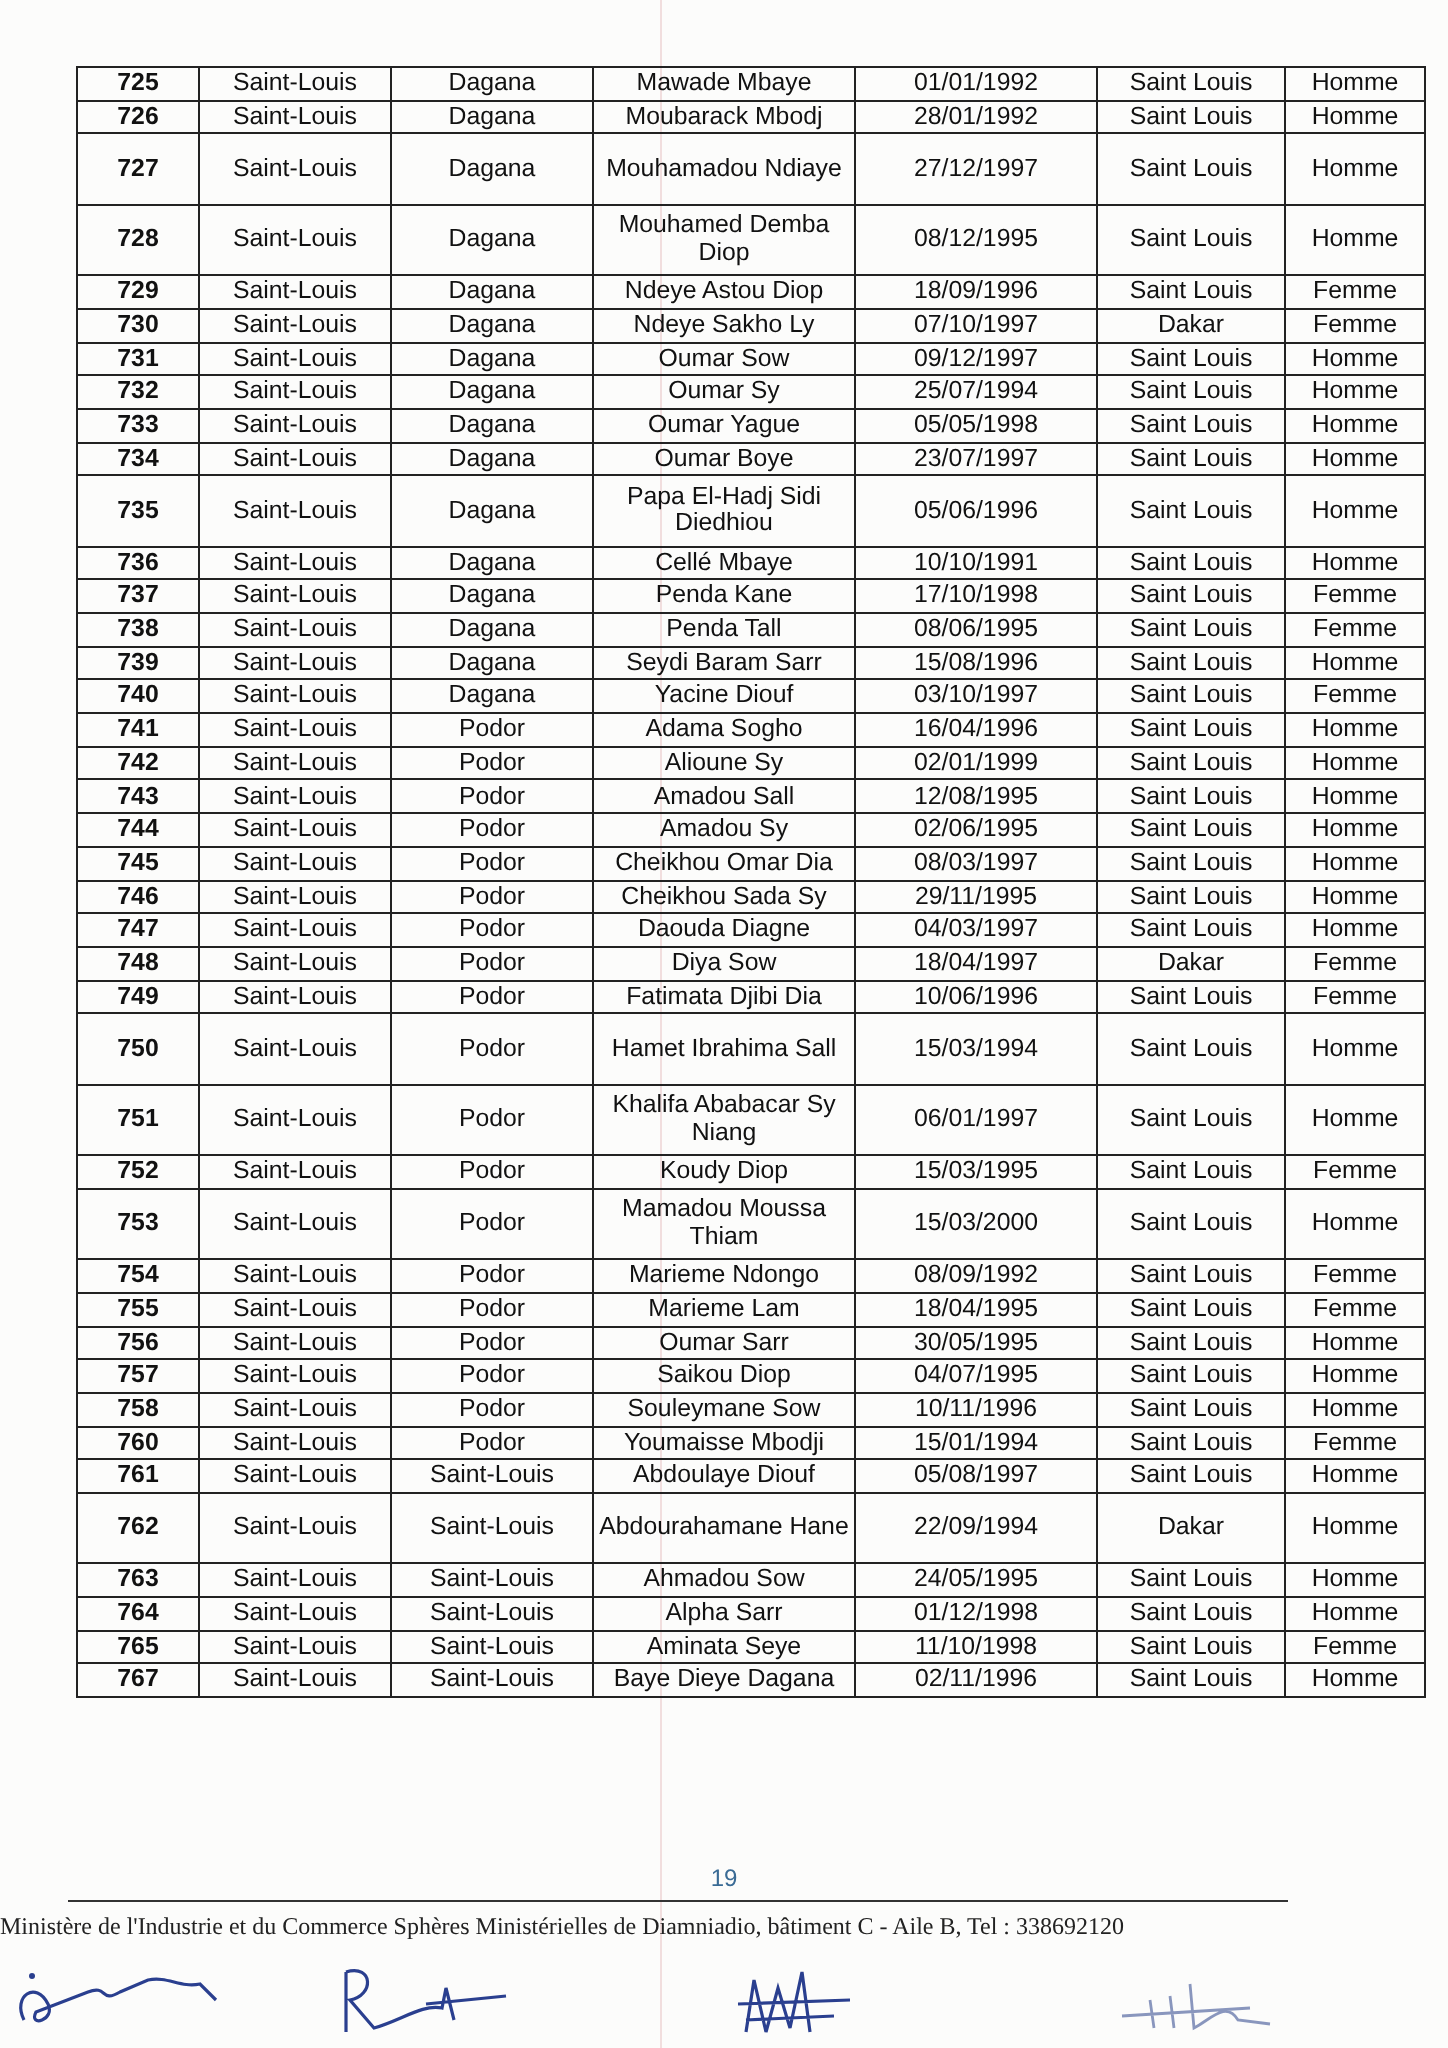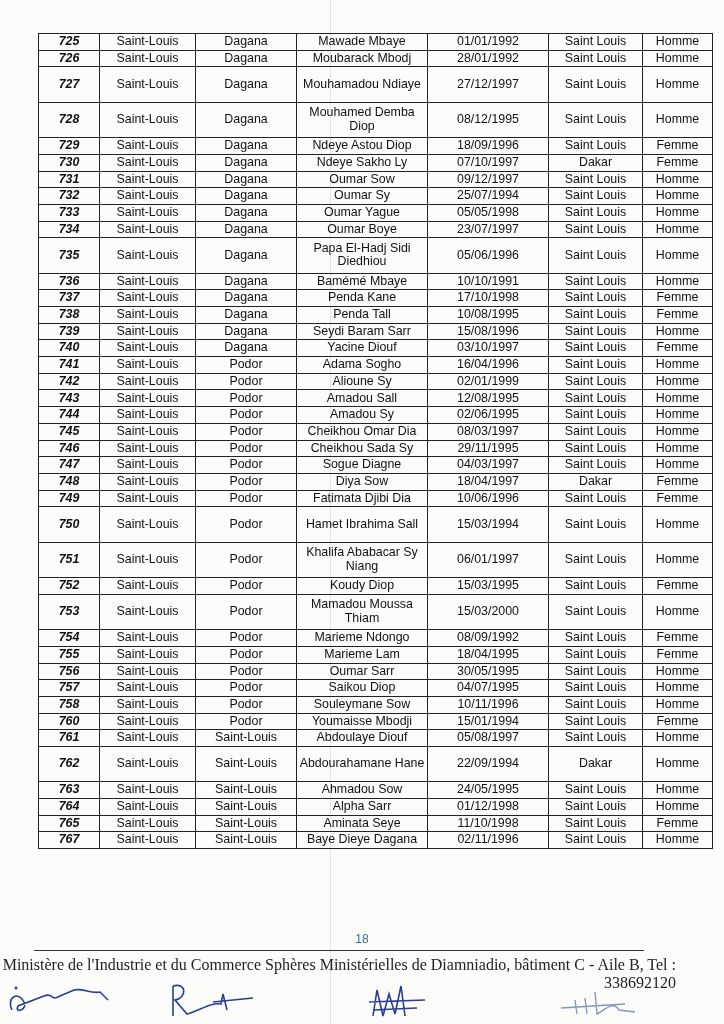--- a/index.html
+++ b/index.html
@@ -3,27 +3,27 @@
 <meta charset="utf-8">
 <style>
   html, body { margin:0; padding:0; }
   body { width:724px; height:1024px; background:#fcfcfb; position:relative; overflow:hidden;
          font-family:"Liberation Sans", sans-serif; color:#111; }
   .fold { position:absolute; left:330px; top:0; width:1px; height:1024px; background:#f1dede; }
   table.list { position:absolute; left:38px; top:33px; width:674px; border-collapse:collapse;
                table-layout:fixed; font-size:12.4px; }
   table.list td { border:1px solid #222; text-align:center; vertical-align:middle;
                   padding:0 2px; line-height:13.6px; height:15.7px; }
-  table.list td.num { font-weight:bold;font-style:italic; }
+  table.list td.num { font-weight:bold; }
   table.list tr.tall td { height:34.4px; }
   .footer-rule { position:absolute; left:34px; width:610px; top:950px; height:1px; background:#333; }
   .page-num { position:absolute; left:0; width:724px; top:932px; text-align:center;
               font-size:12px; color:#3a6b95; }
-  .footer-text { position:absolute; left:0; width:676px; top:956px; text-align:right;
-                 font-family:"Liberation Serif", serif; font-size:16px; color:#222; }
+  .footer-text { position:absolute; left:0; width:676px; top:956px; text-align:left;
+                 font-family:"Liberation Serif", serif; font-size:12px; color:#222; }
   .sig { position:absolute; top:980px; height:40px; }
   .sig svg { width:100%; height:100%; }
 </style>
 </head>
 <body>
 
 <div class="fold"></div>
 
 <table class="list">
   <colgroup>
@@ -132,40 +132,40 @@
         <td>Dagana</td>
         <td>Papa El-Hadj Sidi Diedhiou</td>
         <td>05/06/1996</td>
         <td>Saint Louis</td>
         <td>Homme</td>
       </tr>
       <tr>
         <td class="num">736</td>
         <td>Saint-Louis</td>
         <td>Dagana</td>
-        <td>Bamémé  Mbaye</td>
+        <td>Cellé  Mbaye</td>
         <td>10/10/1991</td>
         <td>Saint Louis</td>
         <td>Homme</td>
       </tr>
       <tr>
         <td class="num">737</td>
         <td>Saint-Louis</td>
         <td>Dagana</td>
         <td>Penda Kane</td>
         <td>17/10/1998</td>
         <td>Saint Louis</td>
         <td>Femme</td>
       </tr>
       <tr>
         <td class="num">738</td>
         <td>Saint-Louis</td>
         <td>Dagana</td>
         <td>Penda Tall</td>
-        <td>10/08/1995</td>
+        <td>08/06/1995</td>
         <td>Saint Louis</td>
         <td>Femme</td>
       </tr>
       <tr>
         <td class="num">739</td>
         <td>Saint-Louis</td>
         <td>Dagana</td>
         <td>Seydi Baram  Sarr</td>
         <td>15/08/1996</td>
         <td>Saint Louis</td>
@@ -231,21 +231,21 @@
         <td>Podor</td>
         <td>Cheikhou Sada  Sy</td>
         <td>29/11/1995</td>
         <td>Saint Louis</td>
         <td>Homme</td>
       </tr>
       <tr>
         <td class="num">747</td>
         <td>Saint-Louis</td>
         <td>Podor</td>
-        <td>Sogue  Diagne</td>
+        <td>Daouda  Diagne</td>
         <td>04/03/1997</td>
         <td>Saint Louis</td>
         <td>Homme</td>
       </tr>
       <tr>
         <td class="num">748</td>
         <td>Saint-Louis</td>
         <td>Podor</td>
         <td>Diya  Sow</td>
         <td>18/04/1997</td>
@@ -401,21 +401,21 @@
         <td>Saint-Louis</td>
         <td>Saint-Louis</td>
         <td>Baye Dieye  Dagana</td>
         <td>02/11/1996</td>
         <td>Saint Louis</td>
         <td>Homme</td>
       </tr>
     </tbody>
 </table>
 
-<div class="page-num">18</div>
+<div class="page-num">19</div>
 <div class="footer-rule"></div>
 <div class="footer-text">Ministère de l'Industrie et du Commerce Sphères Ministérielles de Diamniadio, bâtiment C - Aile B, Tel : 338692120</div>
 
 <div class="sig" style="left:4px;width:110px;">
   <svg viewBox="0 0 110 40">
       <path d="M8 30 C2 18,14 10,20 22 C24 30,10 34,14 26 L40 16 C50 12,46 22,56 16 L70 10 C80 8,86 14,96 12 L104 20" fill="none" stroke="#2a3f8f" stroke-width="1.6"></path>
       <circle cx="12" cy="8" r="1.5" fill="#2a3f8f"></circle>
     </svg>
 </div>
 <div class="sig" style="left:165px;width:95px;">

